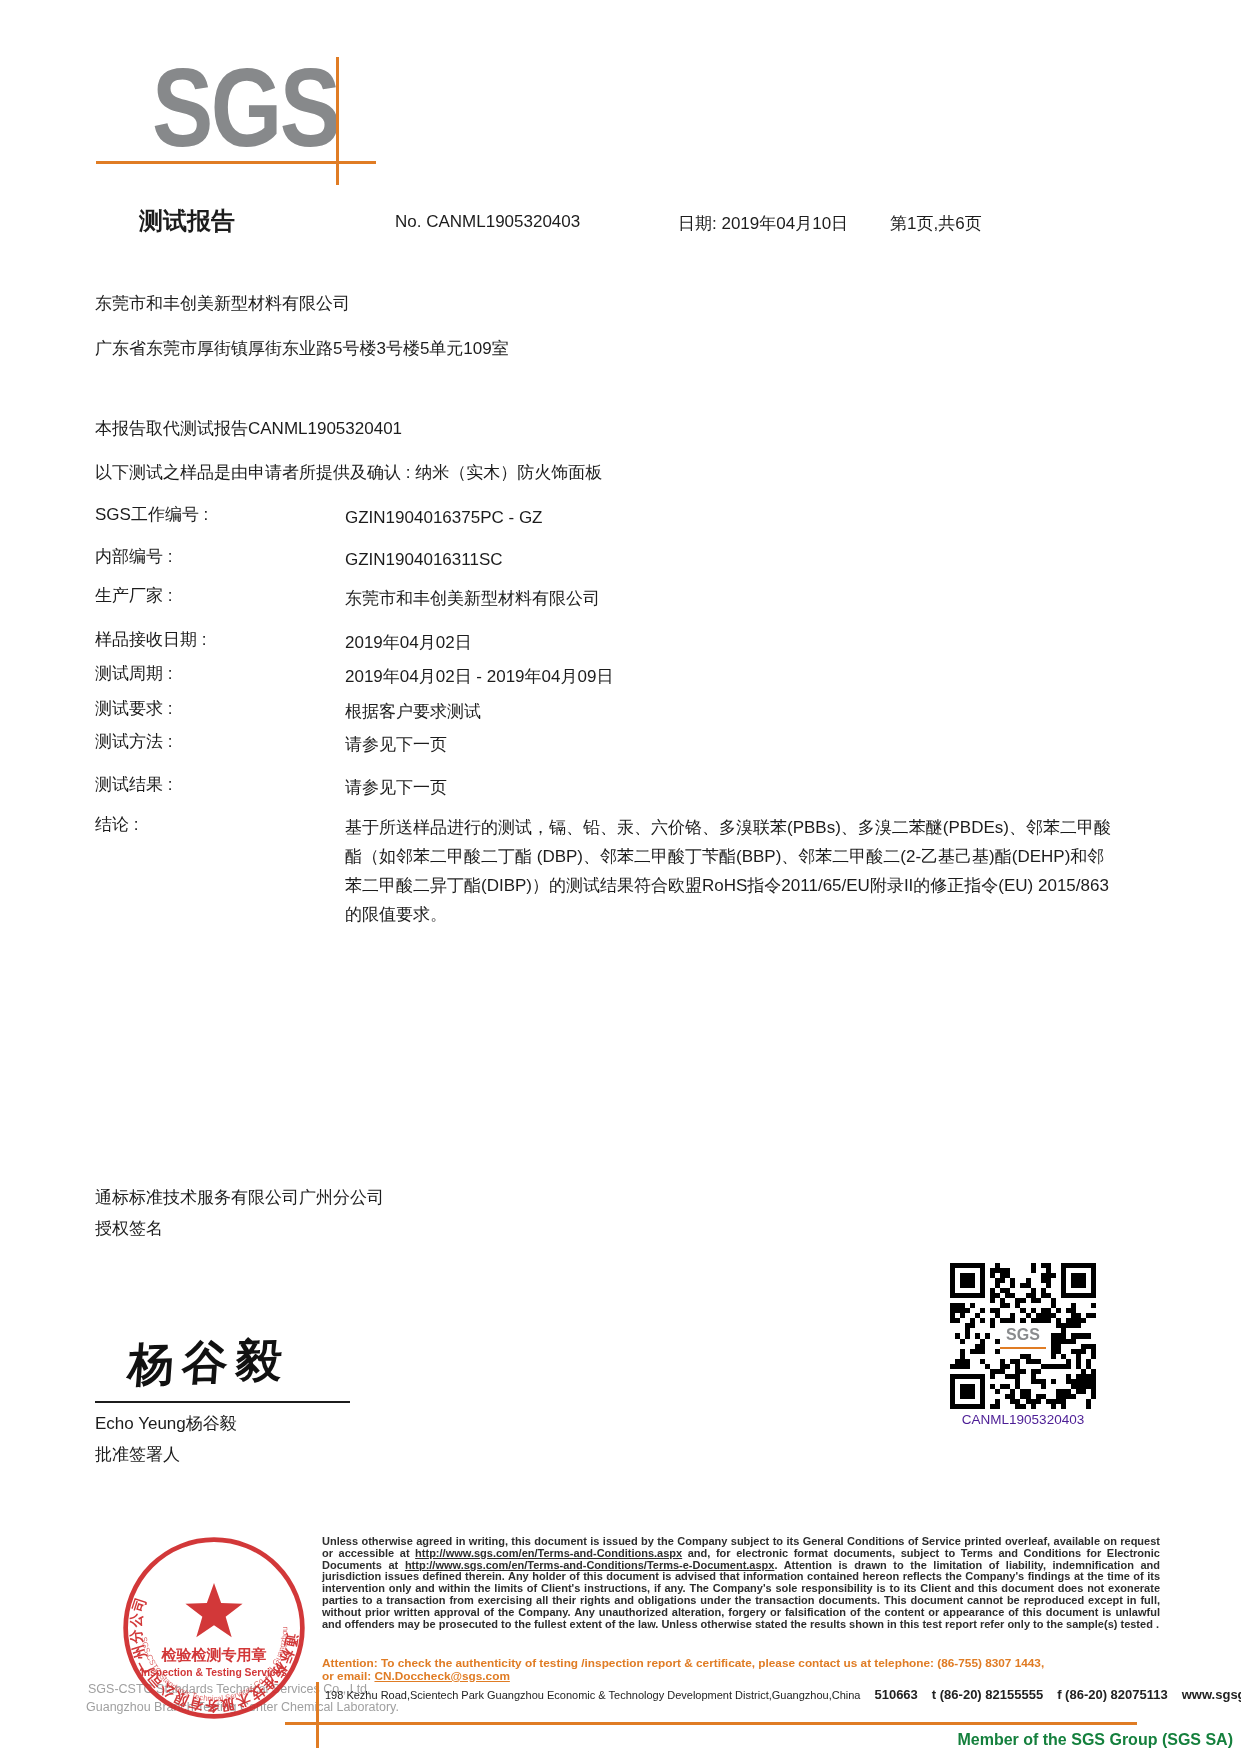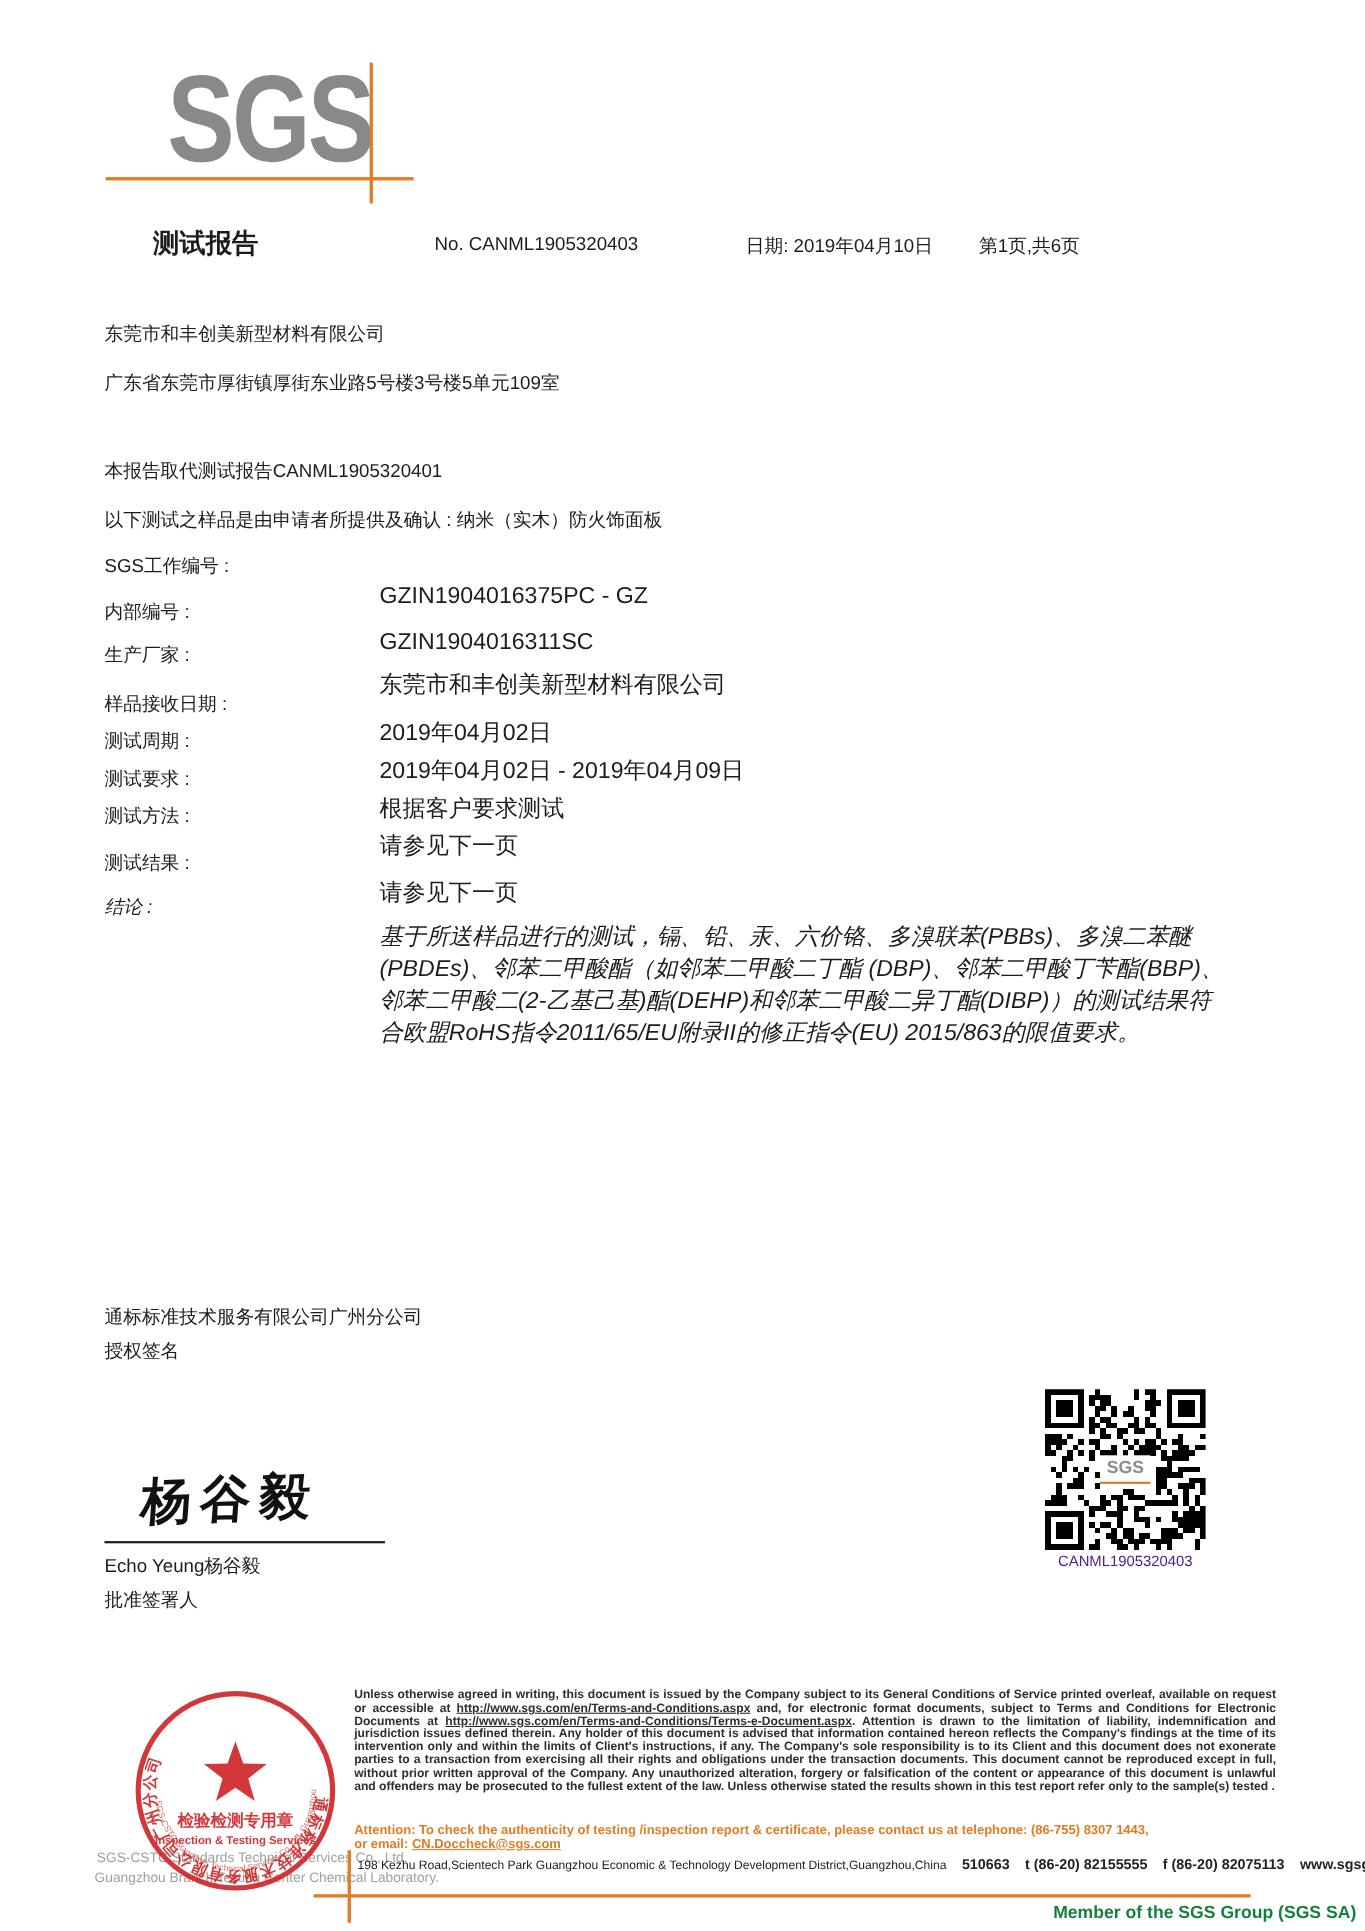--- a/index.html
+++ b/index.html
@@ -29,21 +29,21 @@
   .report-date{left:678px; top:212px; font-size:17px;}
   .report-pages{left:890px; top:212px; font-size:17px;}
 
   .applicant-name{left:95px; top:292px; font-size:17px;}
   .applicant-address{left:95px; top:337px; font-size:17px;}
   .replace-note{left:95px; top:417px; font-size:17px; font-weight:normal;}
   .sample-note{left:95px; top:461px; font-size:17px;}
 
   .frow{left:0; width:1241px; height:24px;}
   .flabel{position:absolute; left:95px; font-size:17px; white-space:nowrap;}
-  .fvalue{position:absolute; left:345px; width:768px; font-size:21px; line-height:29px;margin-top:24px;}
+  .fvalue{position:absolute; left:345px; width:768px; font-size:17px; line-height:29px;}
 
   .lab-company{left:95px; top:1186px; font-size:17px;}
   .lab-sign-label{left:95px; top:1217px; font-size:17px;text-align:right;}
 
   .handwriting{
     left:128px; top:1332px; font-size:46px; font-weight:bold;
     transform:rotate(-2deg) skewX(-6deg); letter-spacing:8px; color:#111;
   }
   .sig-line{left:95px; top:1401px; width:255px; height:2px; background:#1c1c1c;}
   .signer-name{left:95px; top:1412px; font-size:17px;}
@@ -130,21 +130,21 @@
     <div class="fvalue">根据客户要求测试</div>
   </div>
   <div class="abs frow" style="top:730px">
     <div class="flabel">测试方法 :</div>
     <div class="fvalue">请参见下一页</div>
   </div>
   <div class="abs frow" style="top:773px">
     <div class="flabel">测试结果 :</div>
     <div class="fvalue">请参见下一页</div>
   </div>
-  <div class="abs frow" style="top:813px; height:150px;font-style:italic;">
+  <div class="abs frow" style="top:813px; height:150px;">
     <div class="flabel">结论 :</div>
     <div class="fvalue">基于所送样品进行的测试，镉、铅、汞、六价铬、多溴联苯(PBBs)、多溴二苯醚(PBDEs)、邻苯二甲酸酯（如邻苯二甲酸二丁酯 (DBP)、邻苯二甲酸丁苄酯(BBP)、邻苯二甲酸二(2-乙基己基)酯(DEHP)和邻苯二甲酸二异丁酯(DIBP)）的测试结果符合欧盟RoHS指令2011/65/EU附录II的修正指令(EU) 2015/863的限值要求。</div>
   </div>
 
   <div class="abs lab-company">通标标准技术服务有限公司广州分公司</div>
   <div class="abs lab-sign-label">授权签名</div>
   <div class="abs handwriting">杨谷毅</div>
   <div class="abs sig-line"></div>
   <div class="abs signer-name">Echo Yeung杨谷毅</div>
   <div class="abs signer-title">批准签署人</div>

